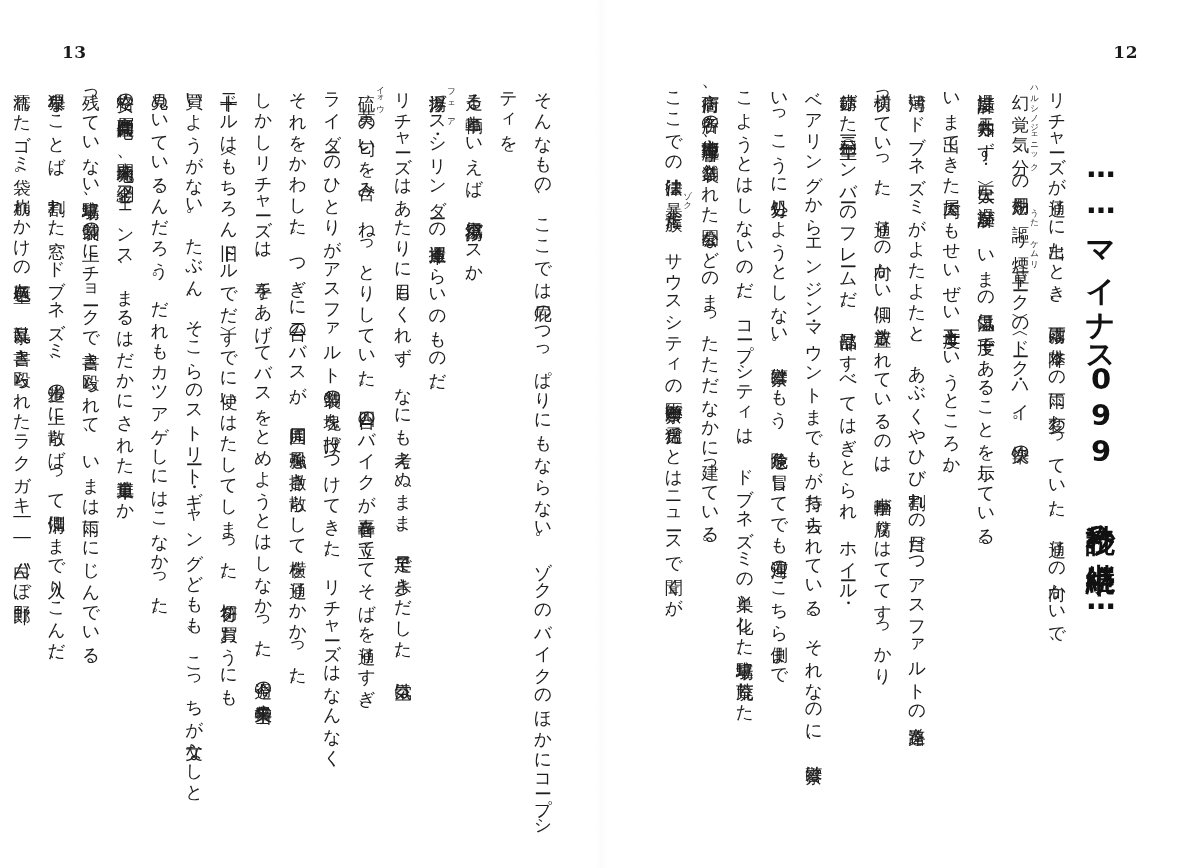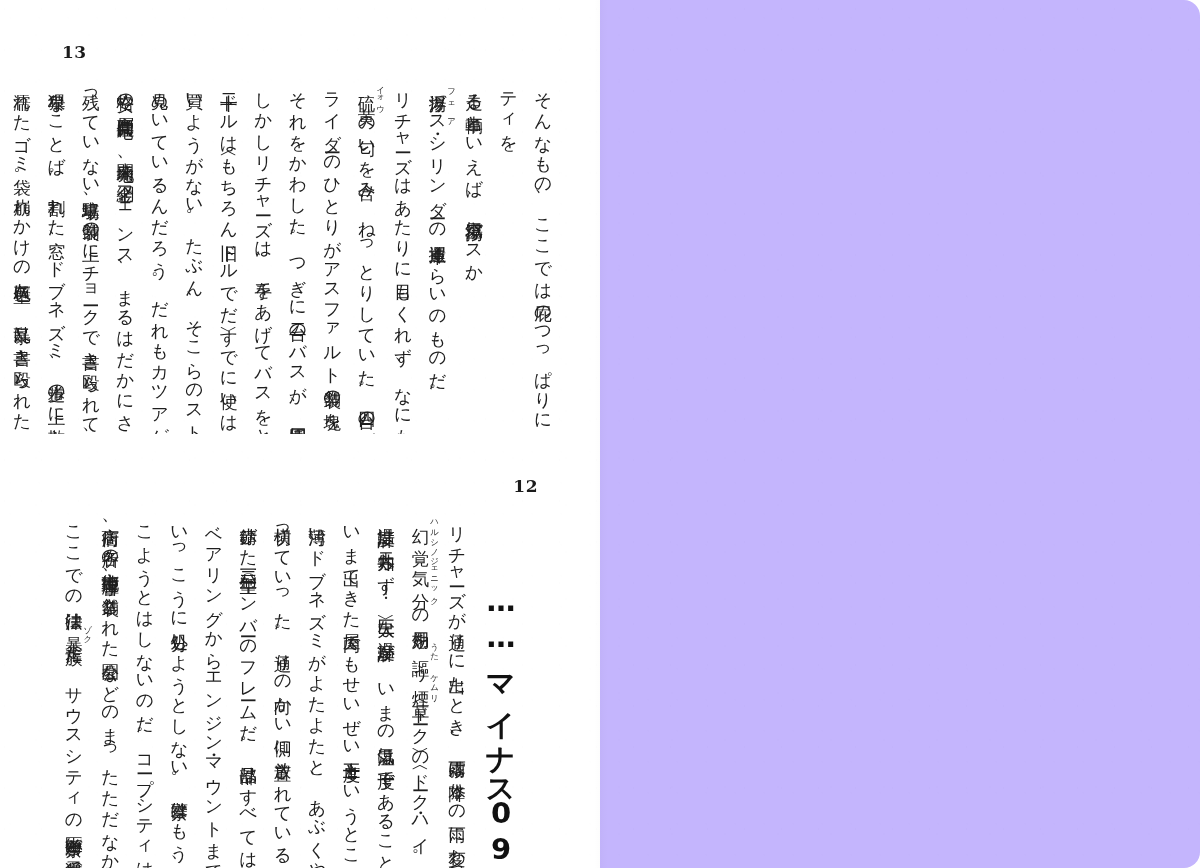--- a/index.html
+++ b/index.html
@@ -14,23 +14,22 @@
     color: #1b1b1b;
     overflow: hidden;
     position: relative;
   }
 
   
   #spread {
     position: absolute;
     inset: 0;
     display: flex;
-    flex-direction: column;
-    background: #c4b5fd;
-    border-radius: 16px;
+    flex-direction: row;
+    background: #ec4899;
   }
 
   .page {
     position: relative;
     height: 868px;
     box-sizing: border-box;
     background: #ffffff;
   }
   .page.left  { width: 600px; }
   .page.right { width: 600px; }

